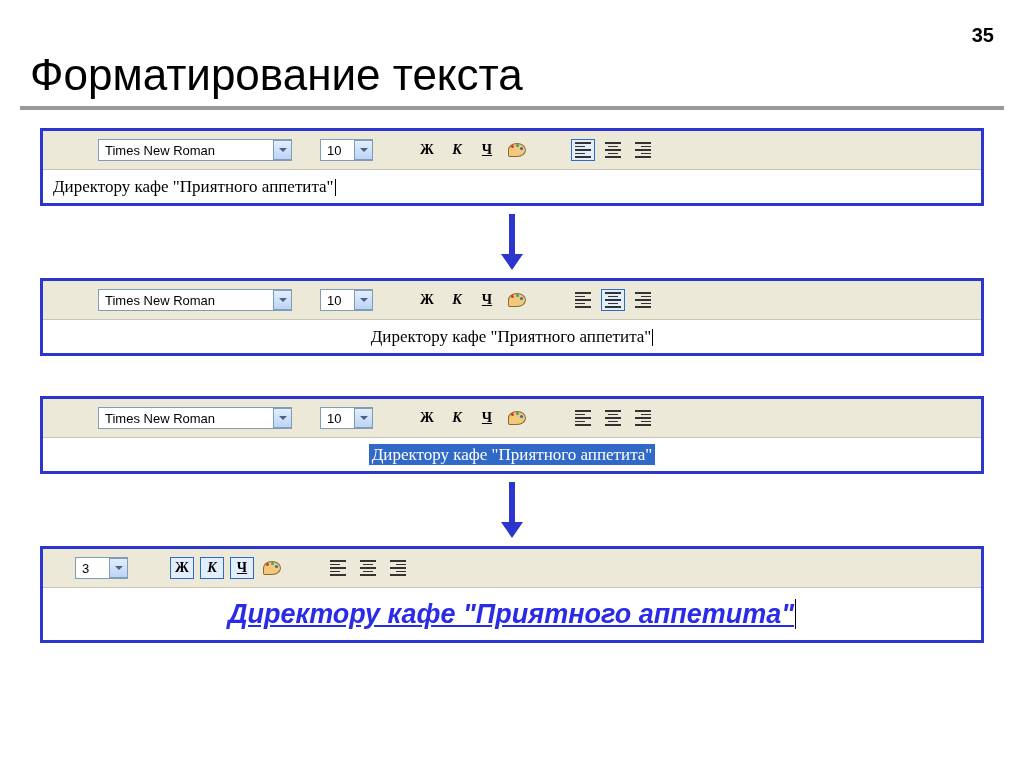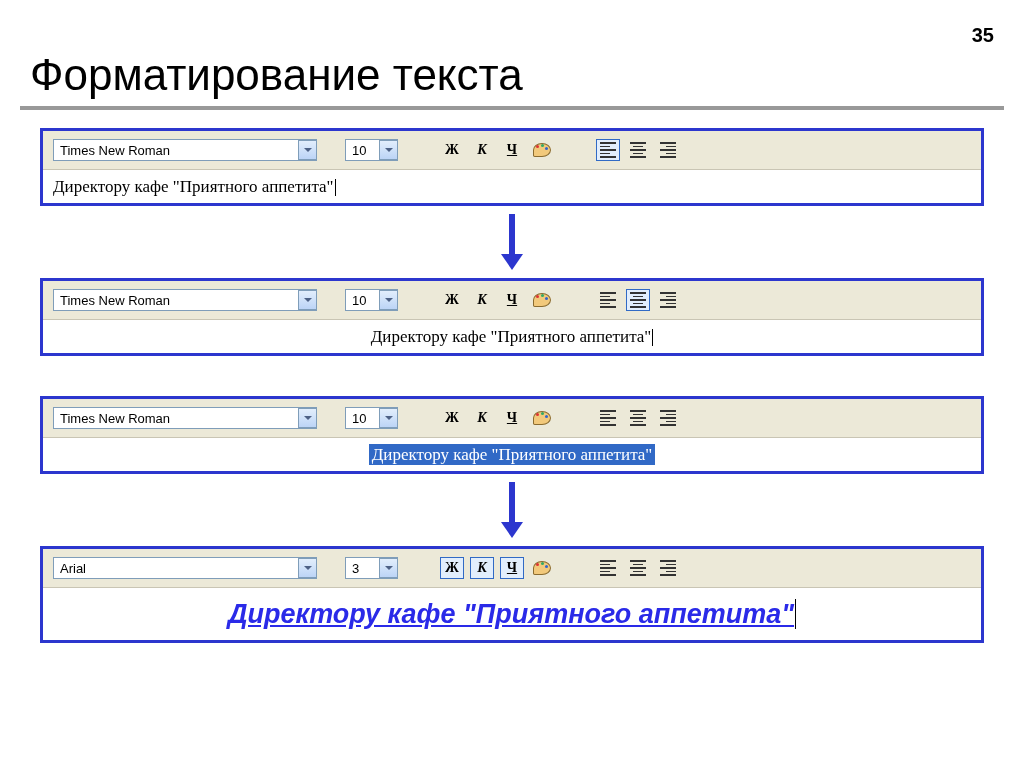--- a/index.html
+++ b/index.html
@@ -45,21 +45,21 @@
     display: inline-flex;
     align-items: center;
     background: #fff;
     border: 1px solid #7f9db9;
     height: 22px;
     font-family: Arial, sans-serif;
     font-size: 13px;
     padding: 0 0 0 6px;
     position: relative;
   }
-  .dropdown.font { width: 264px; }
+  .dropdown.font { width: 194px; margin-left: 45px; }
   .dropdown.size { width: 53px; }
   .dropdown .dd-label { flex: 1; }
   .dd-btn {
     width: 18px;
     height: 20px;
     background: linear-gradient(#e2eefc, #bcd4f6);
     border: 1px solid #7f9db9;
     border-right: none;
     margin-left: 4px;
     display: flex;
@@ -359,26 +359,20 @@
 
 <div class="arrow-down">
   <svg width="26" height="60">
       <line x1="13" y1="2" x2="13" y2="44" stroke="#2c36ce" stroke-width="6"></line>
       <polygon points="2,42 24,42 13,58" fill="#2c36ce"></polygon>
     </svg>
 </div>
 
 <div class="panel">
   <div class="toolbar">
-    <div class="dropdown font">
-      <span class="dd-label">Arial</span>
-      <div class="dd-btn">
-          <div class="dd-arrow"></div>
-        </div>
-    </div>
     <div style="width:16px"></div>
     <div class="dropdown size">
       <span class="dd-label">3</span>
       <div class="dd-btn">
           <div class="dd-arrow"></div>
         </div>
     </div>
     <div class="tspace"></div>
     <div class="tb-btn active-border">
         <span>Ж</span>

